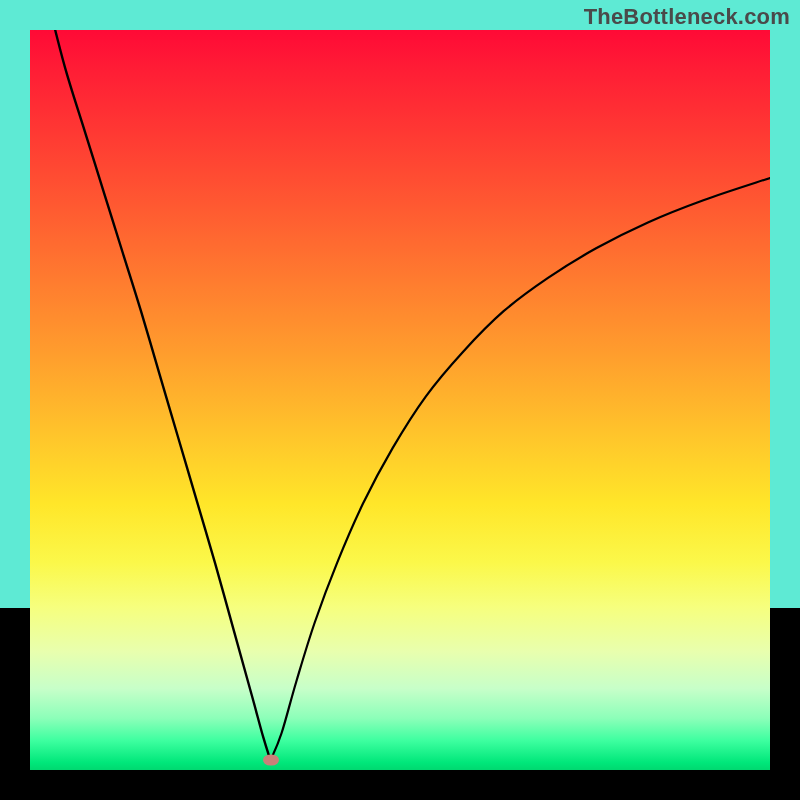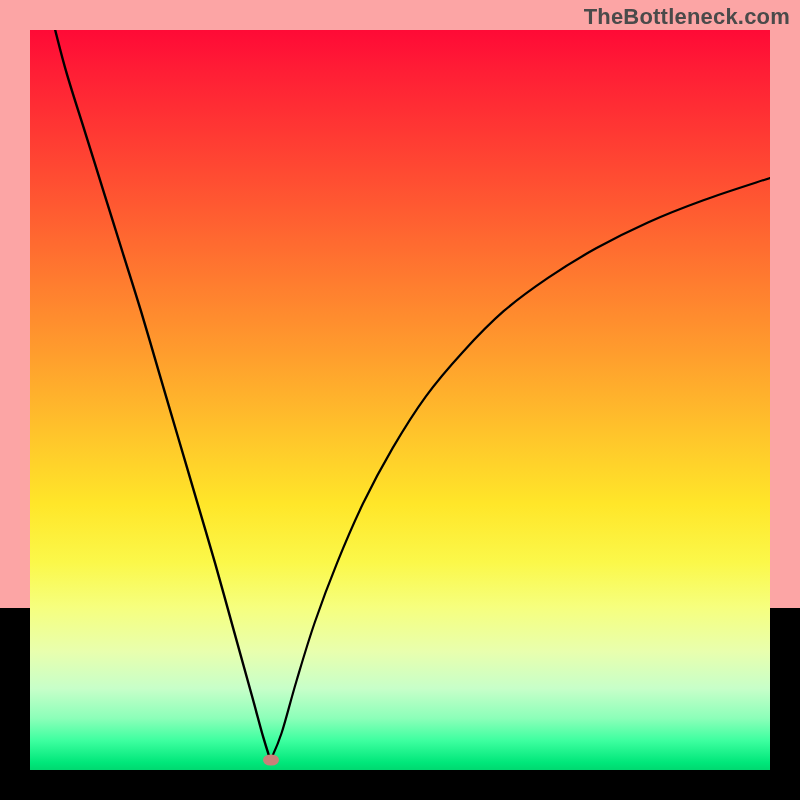--- a/index.html
+++ b/index.html
@@ -8,21 +8,21 @@
     width: 800px;
     height: 800px;
     background: #000;
     overflow: hidden;
     font-family: Arial, Helvetica, sans-serif;
   }
   .frame {
     position: relative;
     width: 800px;
     height: 608px;
-    background: #fca5a5;
+    background: #5eead4;
   }
   .watermark {
     position: absolute;
     top: 4px;
     right: 10px;
     font-size: 22px;
     font-weight: 600;
     color: #4a4a4a;
     letter-spacing: 0.2px;
     z-index: 5;

